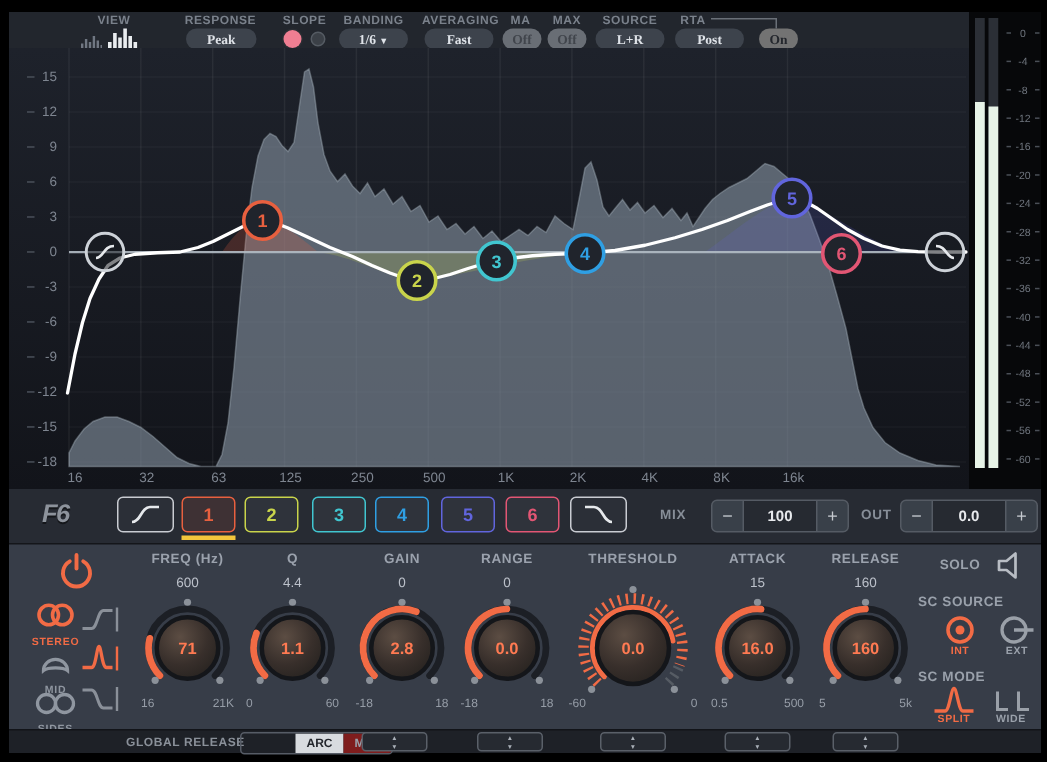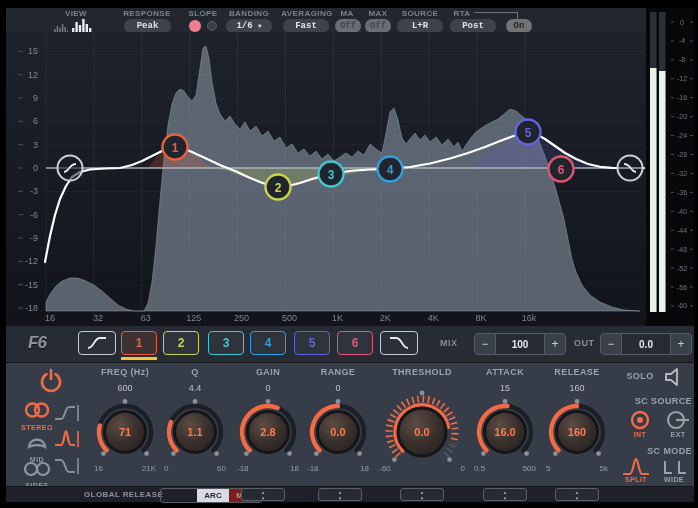--- a/index.html
+++ b/index.html
@@ -5,21 +5,21 @@
   html,body{margin:0;padding:0;background:#000;}
   *{box-sizing:border-box;}
   .app{position:relative;width:698px;height:508px;background:#000;overflow:hidden;
        font-family:"Liberation Sans","DejaVu Sans",sans-serif;-webkit-font-smoothing:antialiased;}
   
   .toolbar{position:absolute;left:6px;top:8px;width:640px;height:24px;background:#22262d;}
   .tb-label{position:absolute;top:1px;font-size:8px;font-weight:bold;color:#7a818b;
             letter-spacing:.4px;text-align:center;}
   .pill{position:absolute;top:11px;height:14px;border:none;border-radius:8px;background:#3d434c;
         color:#dfe3e8;font-size:9px;font-weight:bold;line-height:14px;text-align:center;
-        font-family:Liberation Mono, monospace;padding:0;cursor:pointer;}
+        font-family:Liberation Serif, serif;padding:0;cursor:pointer;}
   .pill.off{background:#696e75;color:#41454c;}
   .pill.on{background:#737373;color:#24272d;}
   .dot{position:absolute;border-radius:50%;}
   .rta-bracket{position:absolute;left:468px;top:4px;width:44px;height:7px;
                border-top:1px solid #6a7078;border-right:1px solid #6a7078;}
   
   #graph{position:absolute;left:6px;top:32px;}
   #meter{position:absolute;left:646px;top:8px;}
   
   .band-row{position:absolute;left:6px;top:326px;width:688px;height:36px;background:#272b33;}
@@ -46,21 +46,21 @@
   .ch-block{position:absolute;width:54px;text-align:center;cursor:pointer;}
   .ch-label{font-size:7px;font-weight:bold;letter-spacing:.5px;color:#8f96a0;margin-top:1px;}
   .ch-label.active{color:#f26b45;}
   .knob-block{position:absolute;top:4px;height:116px;}
   .k-label{position:absolute;top:0;left:0;right:0;text-align:center;font-size:9px;font-weight:bold;
         color:#9ba2ad;letter-spacing:.4px;white-space:nowrap;}
   .k-top{position:absolute;top:16px;left:0;right:0;text-align:center;font-size:9px;color:#bcc1ca;}
   .knob-svg{position:absolute;left:50%;transform:translateX(-50%);cursor:pointer;}
   .k-min{position:absolute;bottom:10px;left:2px;font-size:8px;color:#969da7;}
   .k-max{position:absolute;bottom:10px;right:2px;font-size:8px;color:#969da7;}
-  .side-label{position:absolute;font-size:9px;font-weight:bold;color:#9aa1ab;letter-spacing:.4px;text-align:right;}
+  .side-label{position:absolute;font-size:9px;font-weight:bold;color:#9aa1ab;letter-spacing:.4px;text-align:left;}
   .side-sub{position:absolute;font-size:7px;font-weight:bold;letter-spacing:.4px;text-align:center;color:#9aa1ab;}
   .side-sub.active{color:#f26b45;}
   .icon-btn{position:absolute;cursor:pointer;}
   
   .footer{position:absolute;left:6px;top:486px;width:688px;height:16px;background:#1e2127;
         border-top:1px solid #121419;}
   .fr-label{position:absolute;left:78px;top:3px;font-size:8px;font-weight:bold;color:#8a9099;letter-spacing:.4px;}
   .seg{position:absolute;left:154px;top:1px;display:flex;border:1px solid #565c66;border-radius:3px;overflow:hidden;padding-left:36px;}
   .seg button{width:32px;height:13px;border:none;font-size:8px;font-weight:bold;font-family:inherit;
         padding:0;cursor:pointer;line-height:13px;}

